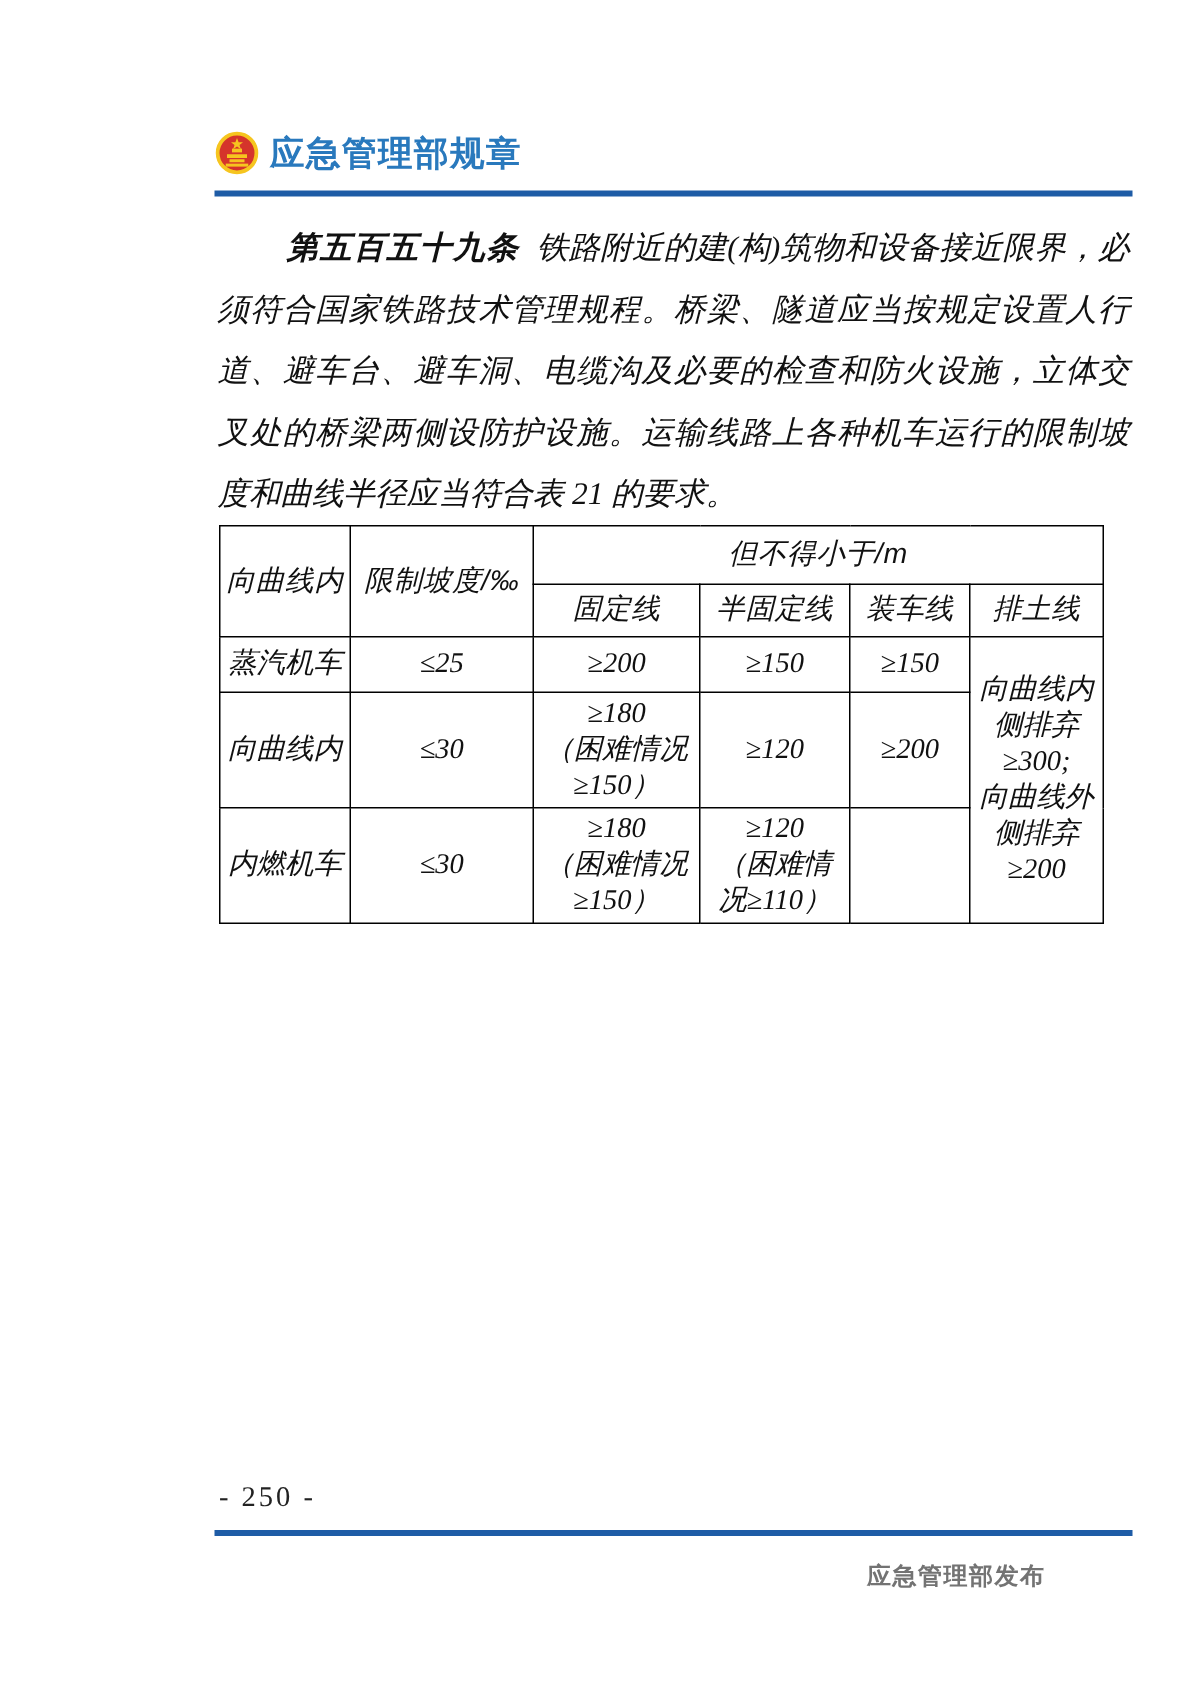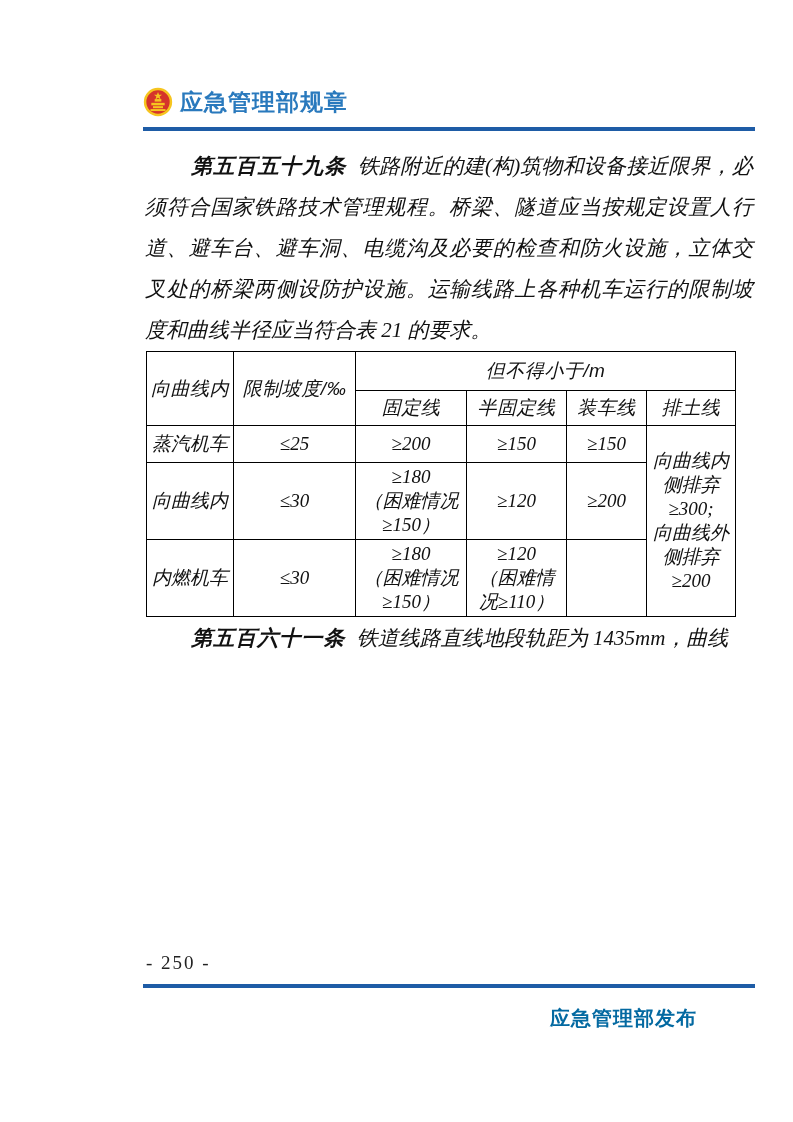--- a/index.html
+++ b/index.html
@@ -64,37 +64,37 @@
   }
   table.limits th{
     font-family:"Liberation Sans", sans-serif;
     letter-spacing:0.5px;
   }
   tr.hrow1 th{height:34px;}
   tr.hrow2 th{height:30px;}
   tr.drow1 td{height:32px;}
   .pre{white-space:pre-line;}
   
-  .footer{position:absolute;left:95px;top:950px;width:612px;}
+  .footer{position:absolute;left:95px;top:986px;width:612px;}
   .page-num{
     font-size:19px;
     color:#222;
     letter-spacing:2px;
     line-height:26px;
     padding-left:3px;
   }
   .footer .rule{margin-top:8px;}
   .publisher{
     margin-top:17px;
     text-align:right;
     padding-right:58px;
     font-family:"Liberation Sans", sans-serif;
     font-weight:700;
-    font-size:20px;
-    color:#0369a1;
+    font-size:16px;
+    color:#737373;
     letter-spacing:1px;
   }
 </style>
 </head>
 <body>
 
 <div class="page">
 
   <div class="header">
     <div class="brand">
@@ -170,21 +170,20 @@
           <td class="pre">≥120
 （困难情
 况≥110）</td>
           <td></td>
         </tr>
       </tbody>
     </table>
 
 
 
-    <p class="body-para"><span class="lead">第五百六十一条</span><span>铁道线路直线地段轨距为 1435mm，曲线</span></p>
 
   </div>
 
   <div class="footer">
     <div class="page-num">- 250 -</div>
     <div class="rule"></div>
     <div class="publisher">应急管理部发布</div>
   </div>
 
 </div>

